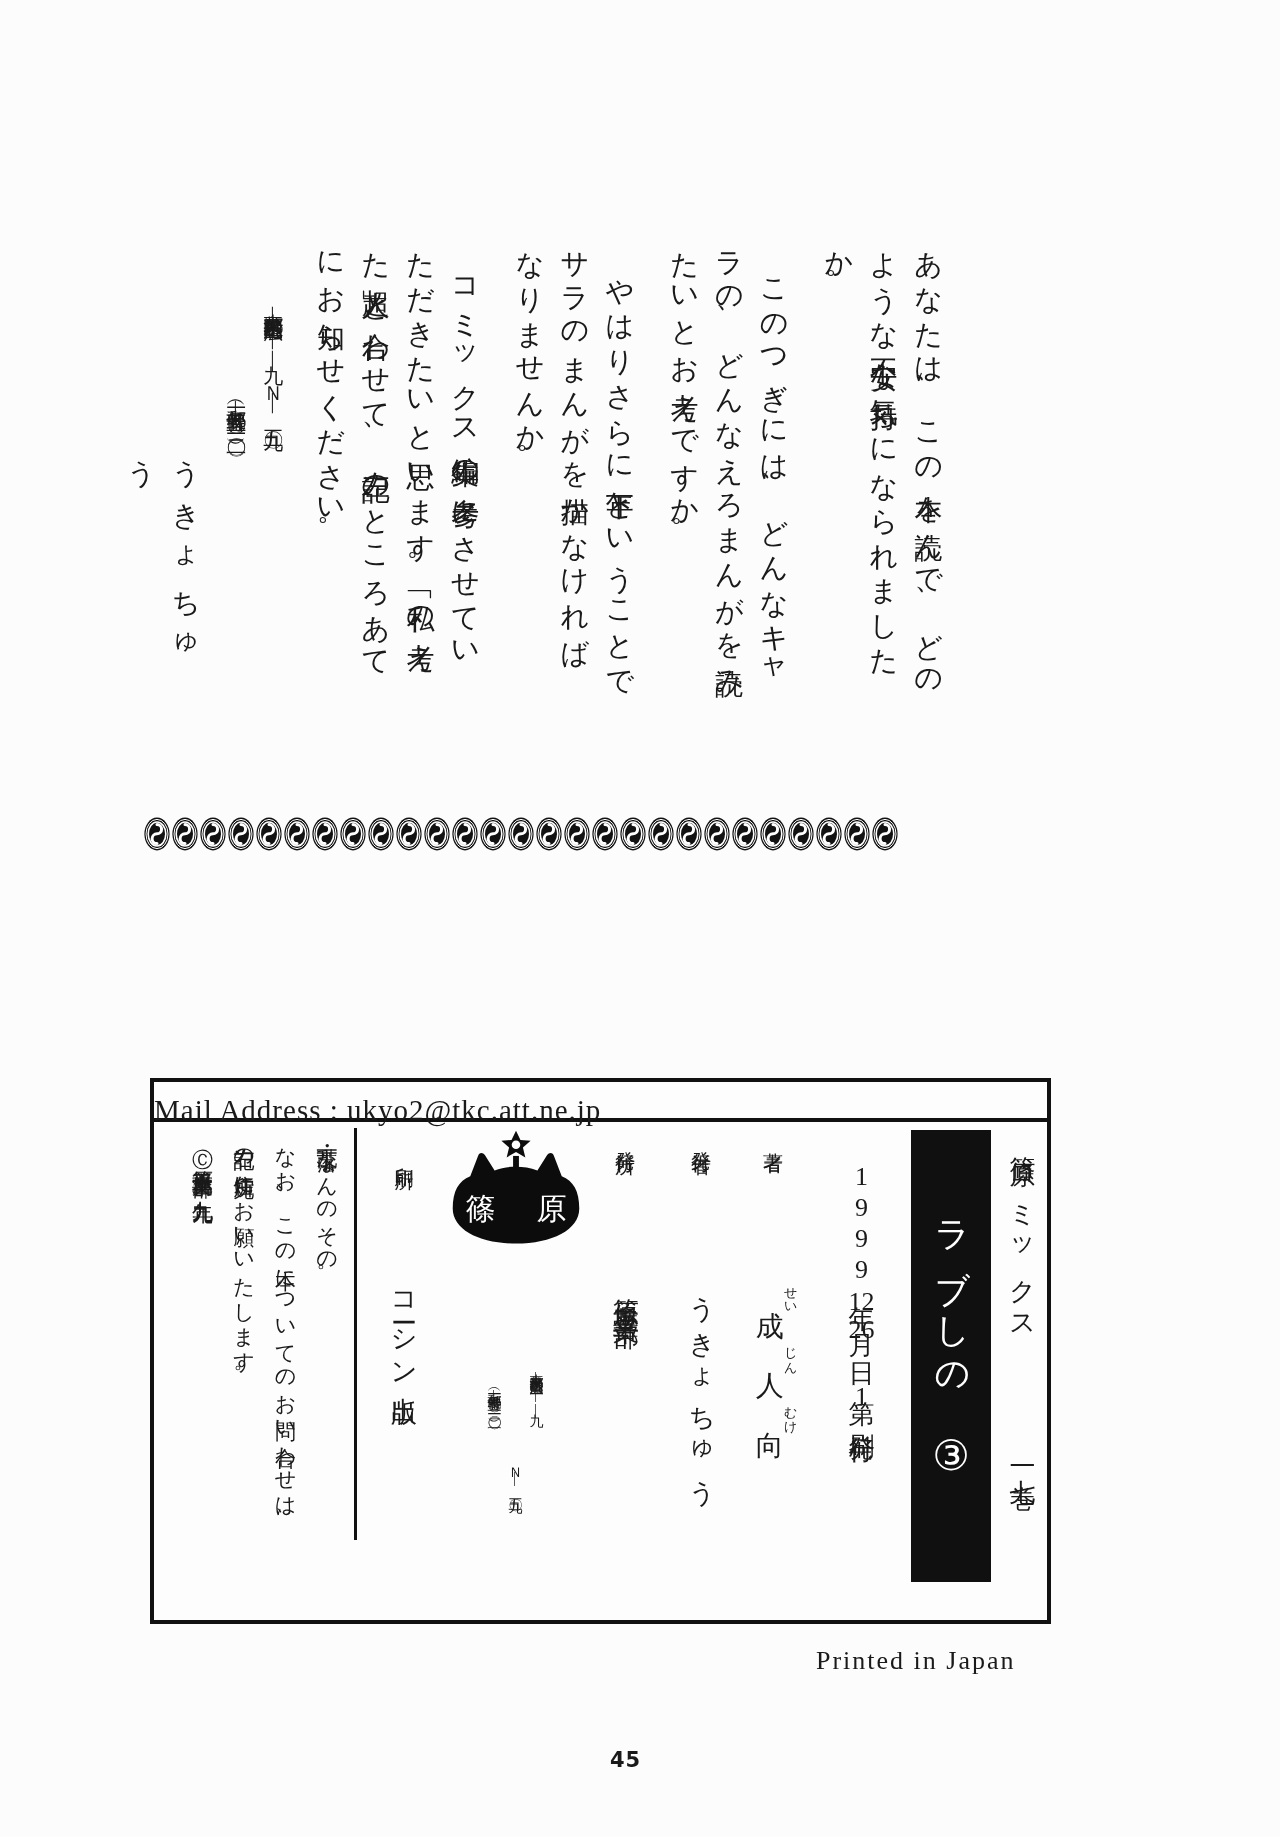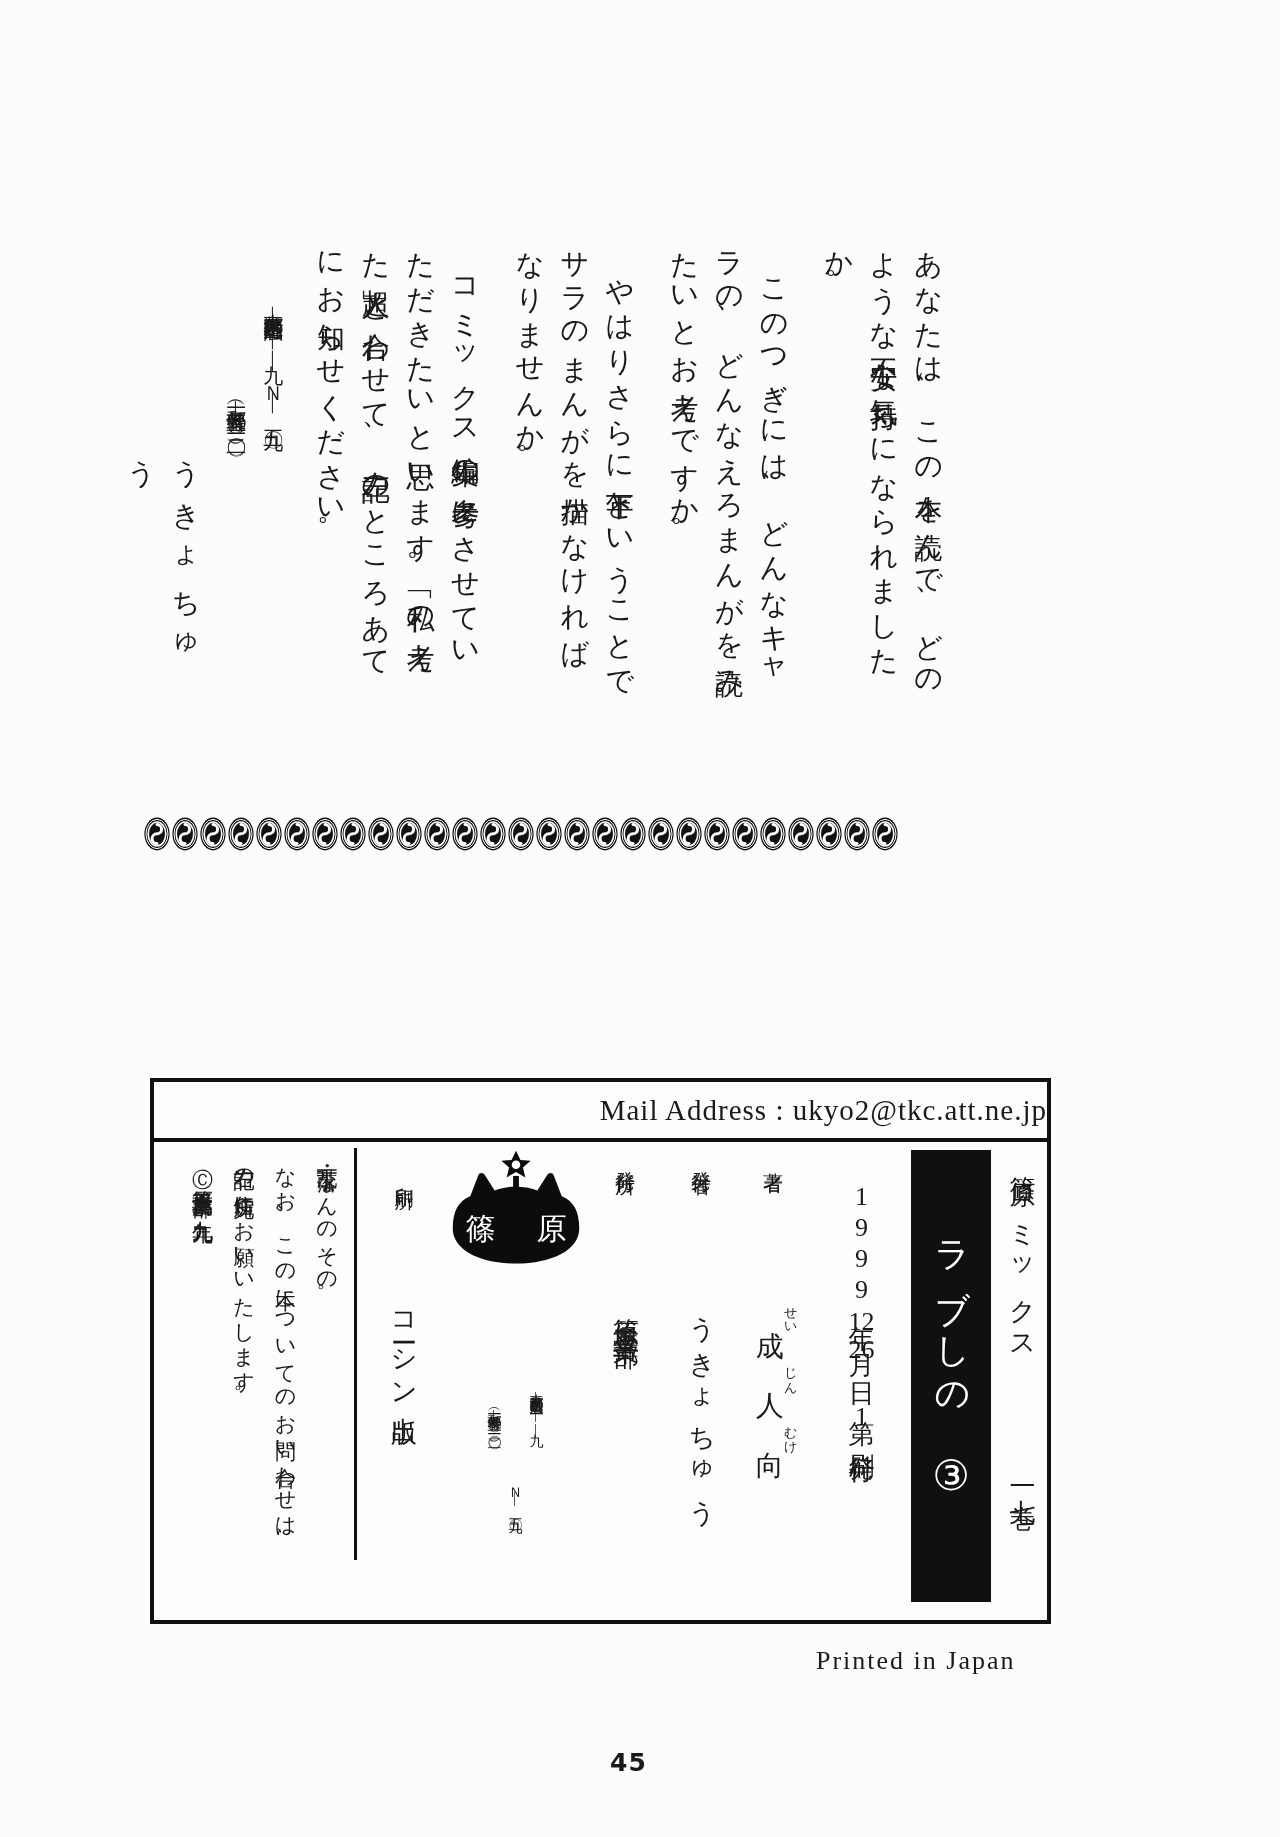--- a/index.html
+++ b/index.html
@@ -31,22 +31,22 @@
     display:flex;flex-direction:row;align-items:center;
   }
   .swirl-row svg{flex:0 0 auto;display:block;}
 
   
   .colophon{
     position:absolute;left:150px;top:1078px;width:901px;height:546px;
     border:4px solid #111;background:#fdfdfd;box-sizing:border-box;
   }
   .mail-header{
-    height:60px;border-bottom:4px solid #111;box-sizing:border-box;
-    text-align:right;font-size:29px;letter-spacing:1px;
+    height:40px;border-bottom:4px solid #111;box-sizing:border-box;
+    text-align:left;font-size:29px;letter-spacing:1px;
     padding-top:12px;
   }
   .cbody{position:relative;height:478px;}
 
   .series-label{position:absolute;left:851px;top:14px;font-size:26px;letter-spacing:7px;}
   .volume-label{position:absolute;left:851px;top:330px;font-size:26px;letter-spacing:7px;}
 
   .title-banner{
     position:absolute;left:757px;top:8px;width:80px;height:452px;
     background:#101010;color:#fff;text-align:center;
@@ -95,21 +95,21 @@
   .note-divider{position:absolute;left:200px;top:6px;width:3px;height:412px;background:#111;}
 
   .notes{
     position:absolute;left:16px;top:10px;height:462px;width:172px;
     writing-mode:vertical-rl;font-size:21px;line-height:1.5;letter-spacing:1px;
   }
   .notes p{margin:0 0 0 10px;}
 
   .printed-in{position:absolute;left:816px;top:1646px;font-size:26px;letter-spacing:2px;}
   .page-number{
-    position:absolute;left:610px;top:1748px;font-size:25px;font-weight:700;
+    position:absolute;left:610px;top:1748px;font-size:21px;font-weight:700;
     font-family:"DejaVu Sans","Liberation Sans",sans-serif;letter-spacing:1px;
   }
 </style>
 </head>
 <body>
 
 <div class="intro">
   <p>あなたは、この本を読んで、どのような不安な気持ちになられましたか。</p>
   <p class="ind">このつぎには、どんなキャラの、どんなえろまんがを読みたいとお考えですか。</p>
   <p class="ind">やはりさらに年下ということでサラのまんがを描かなければなりませんか。</p>

